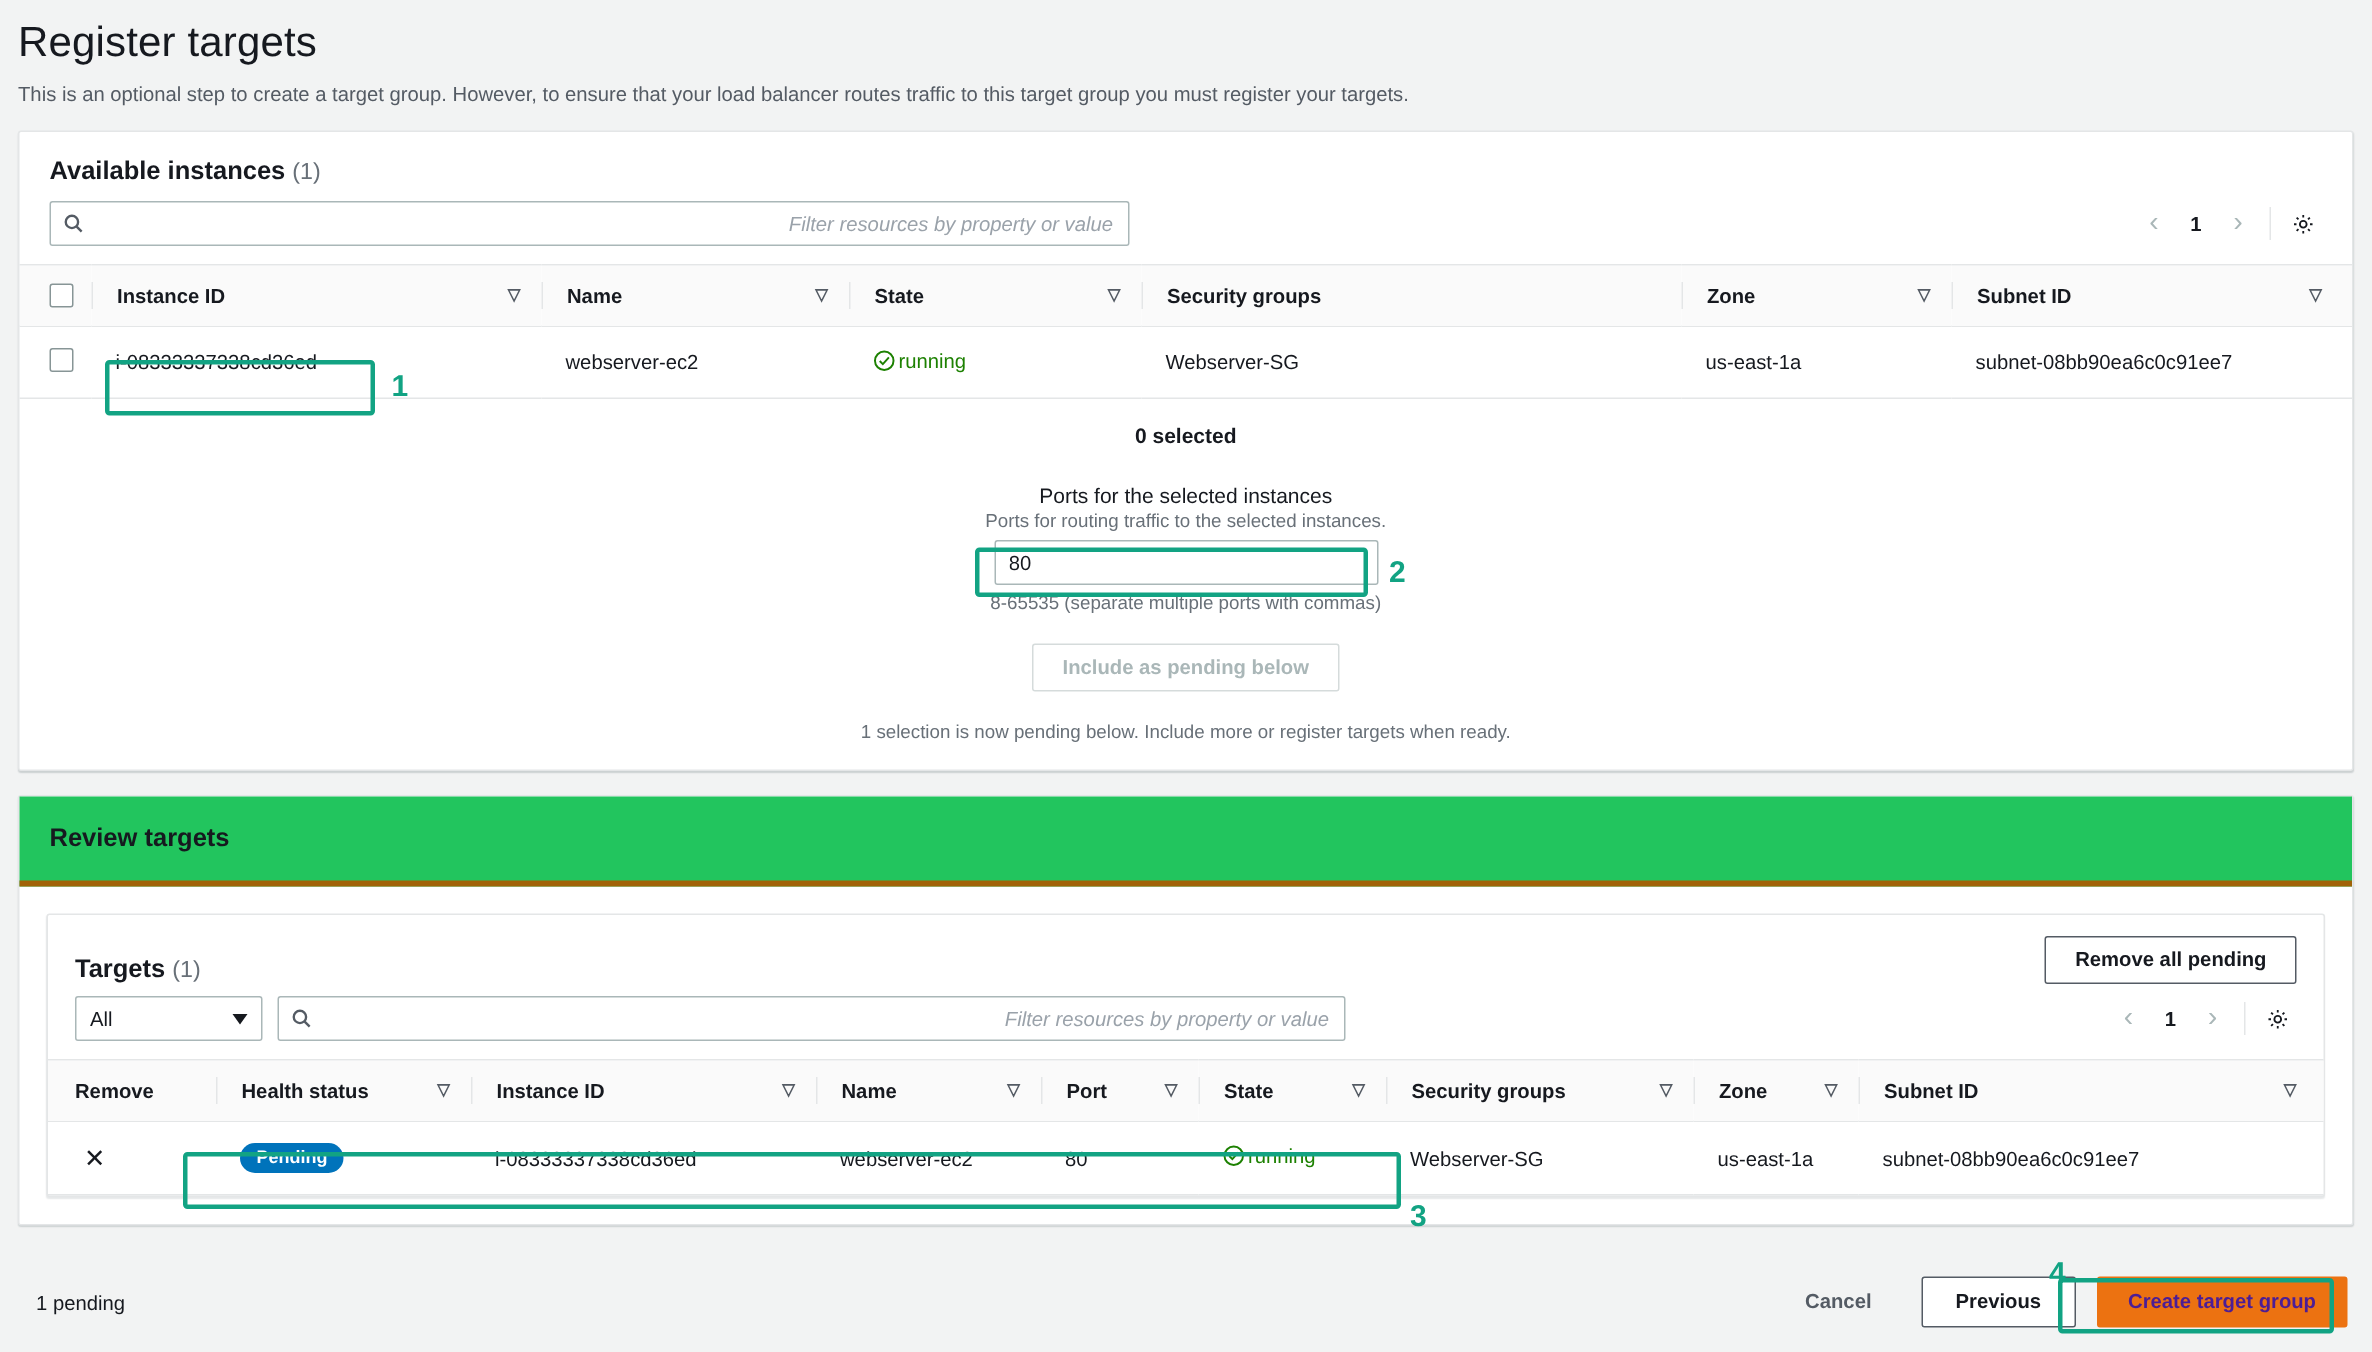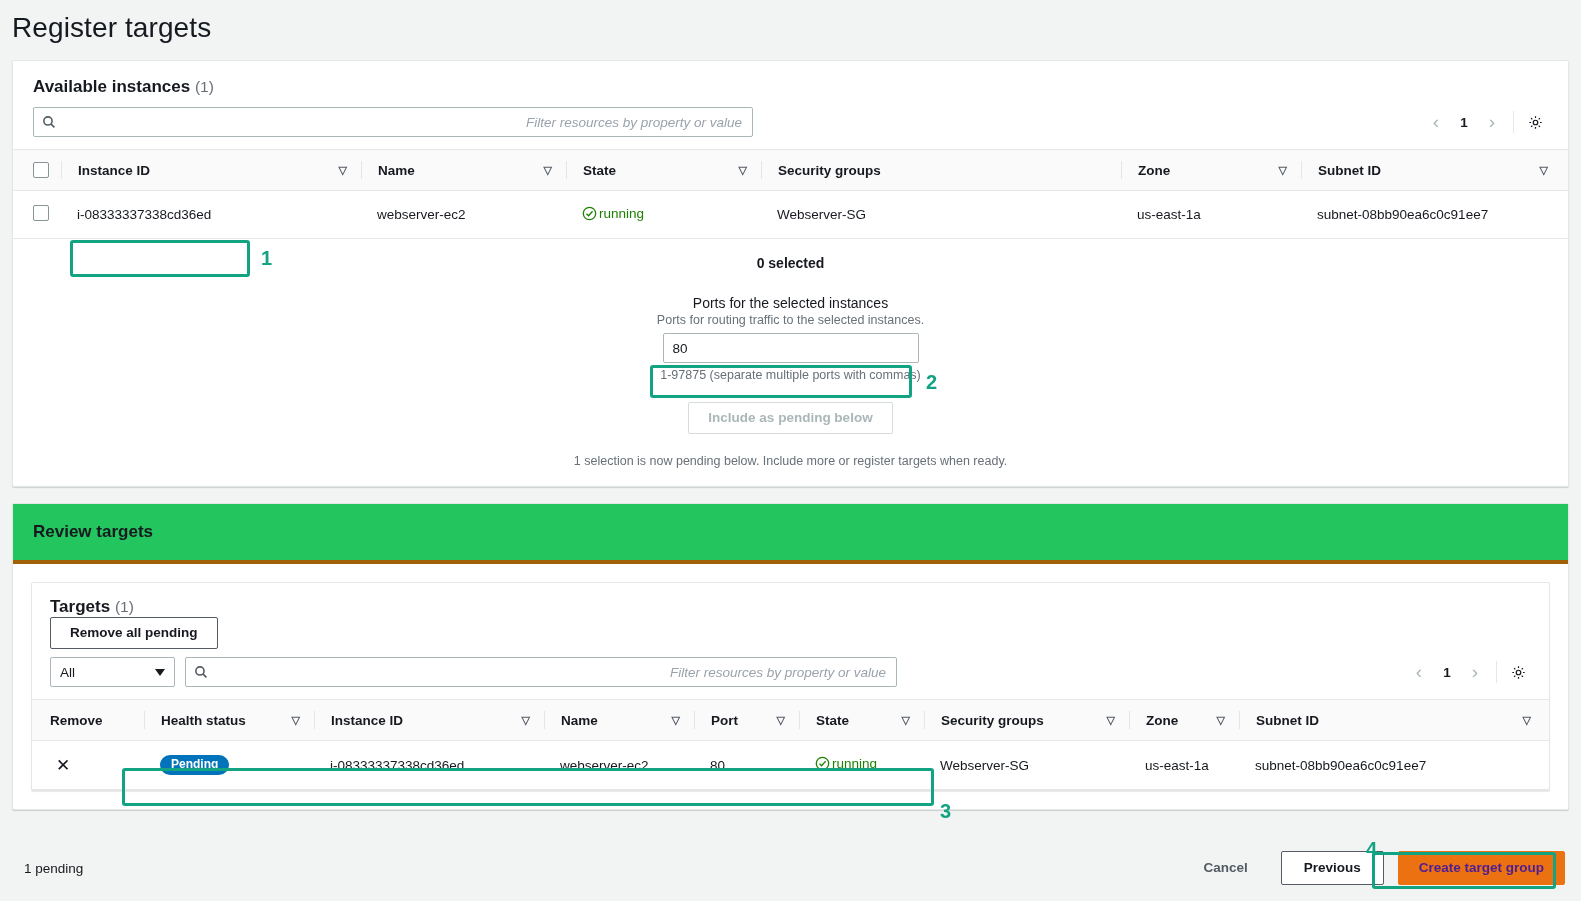--- a/index.html
+++ b/index.html
@@ -370,20 +370,21 @@
     font-family: "Liberation Sans", sans-serif;
     z-index: 51;
     pointer-events: none;
   }
 </style>
 </head>
 <body>
 
 <div class="page-head">
   <div class="page-title">Register targets</div>
+  <div class="page-sub">This is an optional step to create a target group. However, to ensure that your load balancer routes traffic to this target group you must register your targets.</div>
 </div>
 
 <div class="card" style="margin-top:14px;">
 
   <div class="card-header">
     <span class="card-title">
       <span>Available instances</span>
       <span class="count">(1)</span>
     </span>
   </div>
@@ -492,39 +493,39 @@
     </tbody>
   </table>
 
   <div class="selection-area">
     <div class="sel-count">0 selected</div>
 
     <div>
       <div class="field-label">Ports for the selected instances</div>
       <div class="field-desc">Ports for routing traffic to the selected instances.</div>
       <input class="port-input" type="text" value="80" style="">
-      <div class="field-hint">1-97875 (separate multiple ports with commas)</div>
+      <div class="field-hint">8-65535 (separate multiple ports with commas)</div>
     </div>
 
     <div style="margin-top:20px;">
       <button class="btn btn-disabled">Include as pending below</button>
     </div>
 
     <div class="pending-note">1 selection is now pending below. Include more or register targets when ready.</div>
   </div>
 </div>
 
 <div class="card" style="margin-top:16px;">
   <div class="section-head">
     <span class="section-title">Review targets</span>
   </div>
 
   <div class="inner-card">
     <div class="card-header" style="padding:14px 18px 8px 18px;">
-      <div style="display:flex;align-items:flex-start;flex-direction:column;">
+      <div style="display:flex;align-items:flex-end;">
         <span class="card-title">
           <span>Targets</span>
           <span class="count">(1)</span>
         </span>
         <span class="spacer"></span>
         <button class="btn btn-normal">Remove all pending</button>
       </div>
     </div>
 
     <div class="filter-row" style="padding:0 18px 12px 18px;">

